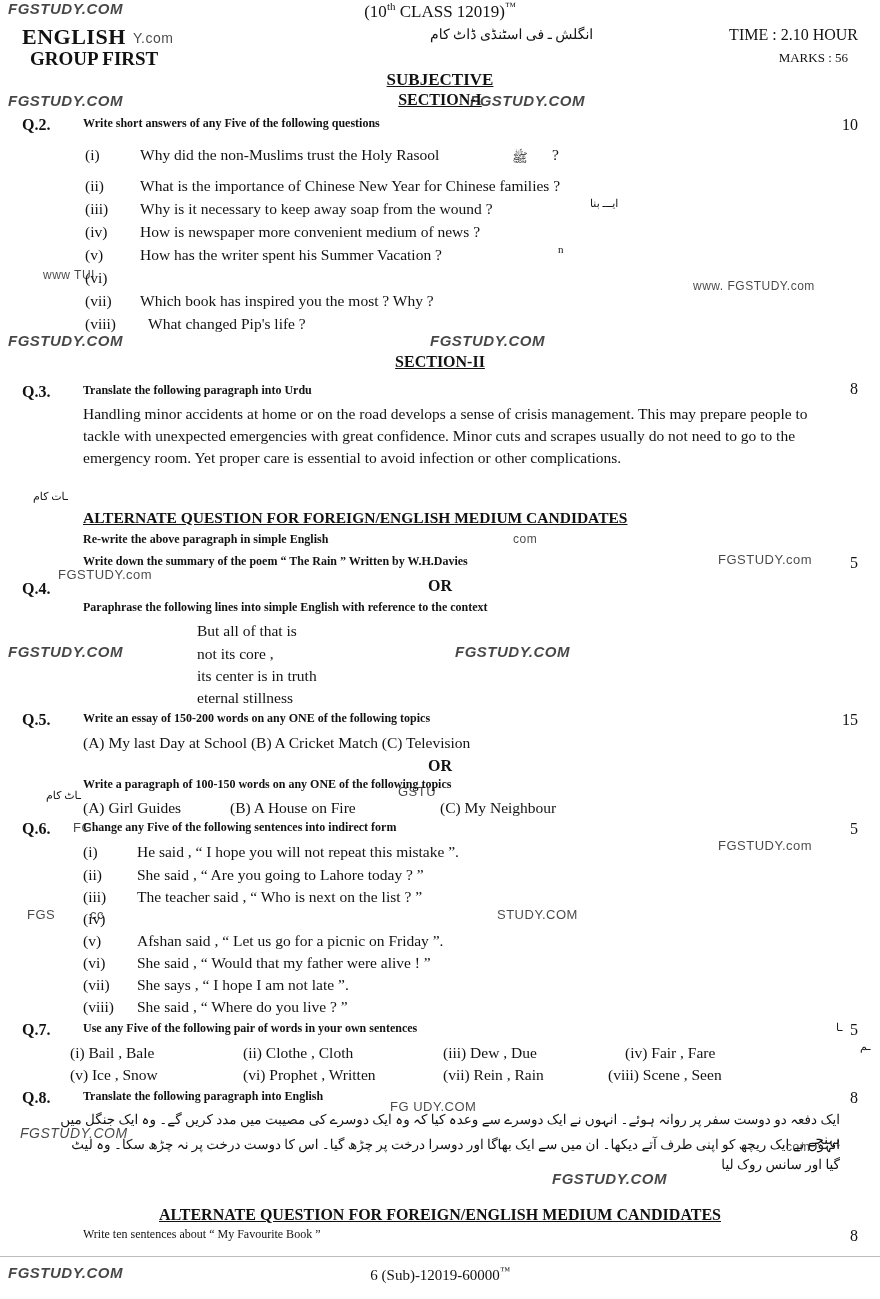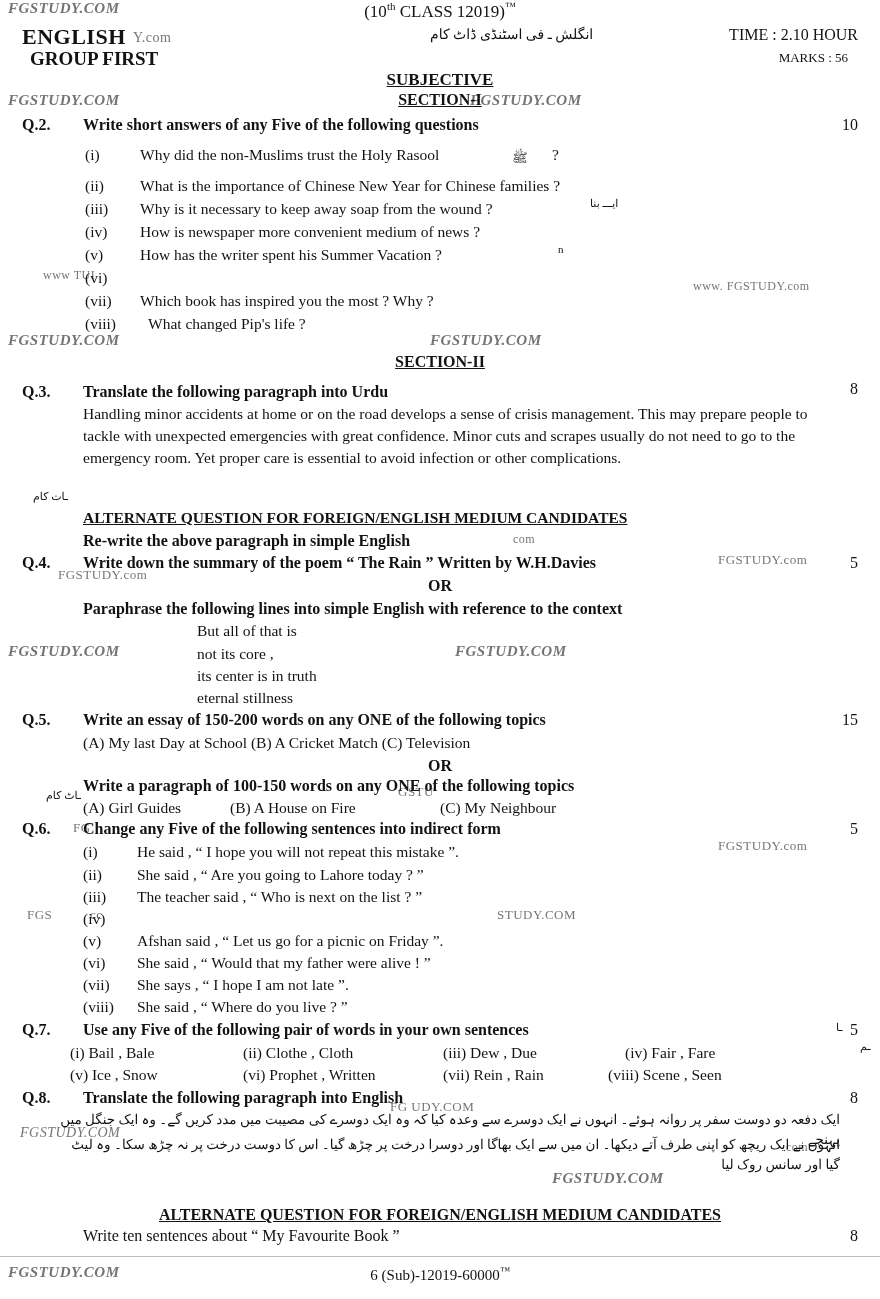--- a/index.html
+++ b/index.html
@@ -17,22 +17,22 @@
   }
   .page {
     position: relative;
     width: 880px;
     height: 1299px;
   }
 
   
   .wm {
     position: absolute;
-    color: #404040;
-    font-family: Liberation Serif, serif;
+    color: #000000;
+    font-family: Liberation Sans, sans-serif;
     font-weight: bold;
     font-style: italic;
     letter-spacing: 0.5px;
     white-space: nowrap;
     opacity: .72;
     pointer-events: none;
   }
   .wm.plain { font-style: normal; font-weight: normal; }
 
   
@@ -101,21 +101,21 @@
   }
 
   
   .qno {
     position: absolute;
     font-size: 16px;
     font-weight: bold;
   }
   .qtext {
     position: absolute;
-    font-size: 16px;
+    font-size: 12px;
     font-weight: bold;
   }
   .qtext.reg { font-weight: normal; }
   .marks {
     position: absolute;
     right: 22px;
     font-size: 16px;
   }
   .sub {
     position: absolute;
@@ -253,21 +253,21 @@
   <div class="qno" style="left:22px; top:383px;">Q.3.</div>
   <div class="qtext" style="left:83px; top:383px;">Translate the following paragraph into Urdu</div>
   <div class="marks" style="top:380px;">8</div>
 
   <div class="para" style="left:83px; top:403px; width:740px;">Handling minor accidents at home or on the road develops a sense of crisis management. This may prepare people to tackle with unexpected emergencies with great confidence. Minor cuts and scrapes usually do not need to go to the emergency room. Yet proper care is essential to avoid infection or other complications.</div>
 
   <div class="urdu-side" style="left:33px; top:490px;">ـات کام</div>
   <div class="alt" style="left:83px; top:509px;">ALTERNATE QUESTION FOR FOREIGN/ENGLISH MEDIUM CANDIDATES</div>
   <div class="qtext" style="left:83px; top:532px;">Re-write the above paragraph in simple English</div>
 
-  <div class="qno" style="left:22px; top:554px;text-align:right;">Q.4.</div>
+  <div class="qno" style="left:22px; top:580px;text-align:right;">Q.4.</div>
   <div class="qtext" style="left:83px; top:554px;">Write down the summary of the poem  “ The Rain ” Written by W.H.Davies</div>
   <div class="marks" style="top:554px;">5</div>
 
   <div class="ctr" style="top:577px;">OR</div>
   <div class="qtext" style="left:83px; top:600px;">Paraphrase the following lines into simple English with reference to the context</div>
 
   <div class="sub" style="left:197px; top:622px;">But all of that is</div>
   <div class="sub" style="left:197px; top:645px;">not its core ,</div>
   <div class="sub" style="left:197px; top:667px;">its center is in truth</div>
   <div class="sub" style="left:197px; top:689px;">eternal stillness</div>

